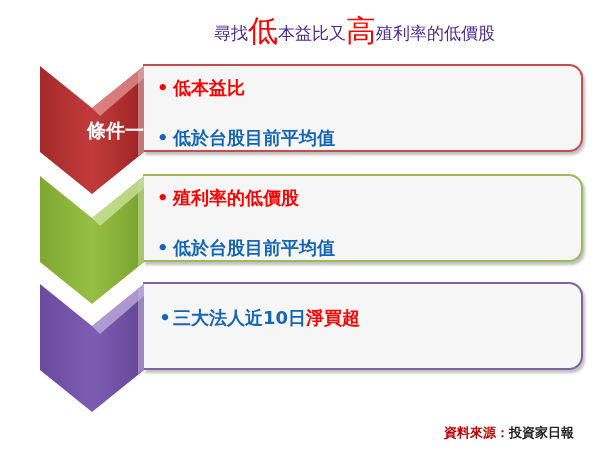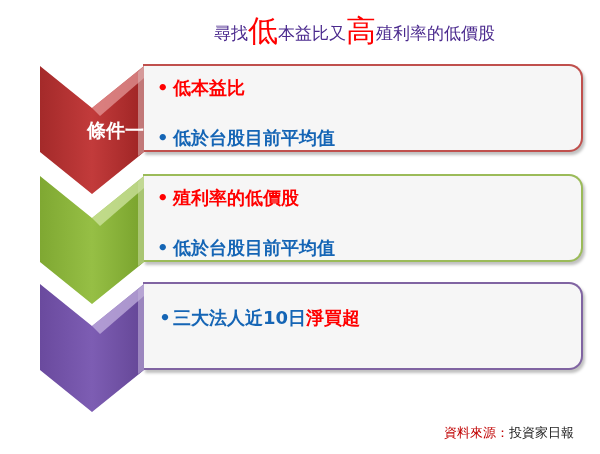--- a/index.html
+++ b/index.html
@@ -15,21 +15,21 @@
                 font-size:19px; font-weight:bold; top:54px; line-height:24px; }
   .box { position:absolute; left:143px; width:438px; height:84px; background:#f6f6f6;
          border:2px solid; border-left:none; border-radius:0 14px 14px 0;
          box-shadow:2px 3px 3px rgba(0,0,0,0.25); }
   .box .item { position:absolute; left:14px; font-size:18px; font-weight:bold; white-space:nowrap; line-height:24px; }
   .box .item .bullet { display:inline-block; width:16px; }
   .i1 { top:10px; }
   .i2 { top:48px; }
   .red { color:#ff0000; }
   .blue { color:#1565b5;margin-top:12px; }
-  .source { position:absolute; right:26px; top:424px; font-size:13px; color:#222; white-space:nowrap; }
+  .source { position:absolute; right:26px; top:424px; font-size:13px; color:#222; white-space:nowrap;font-weight:bold; }
   .source .lbl { color:#c00000; }
 </style>
 </head>
 <body>
 
 <div class="title">
   <span>尋找</span><span class="hl">低</span><span>本益比又</span><span class="hl">高</span><span>殖利率的低價股</span>
 </div>
 
 <div class="row" style="top:64px;height:132px;">

